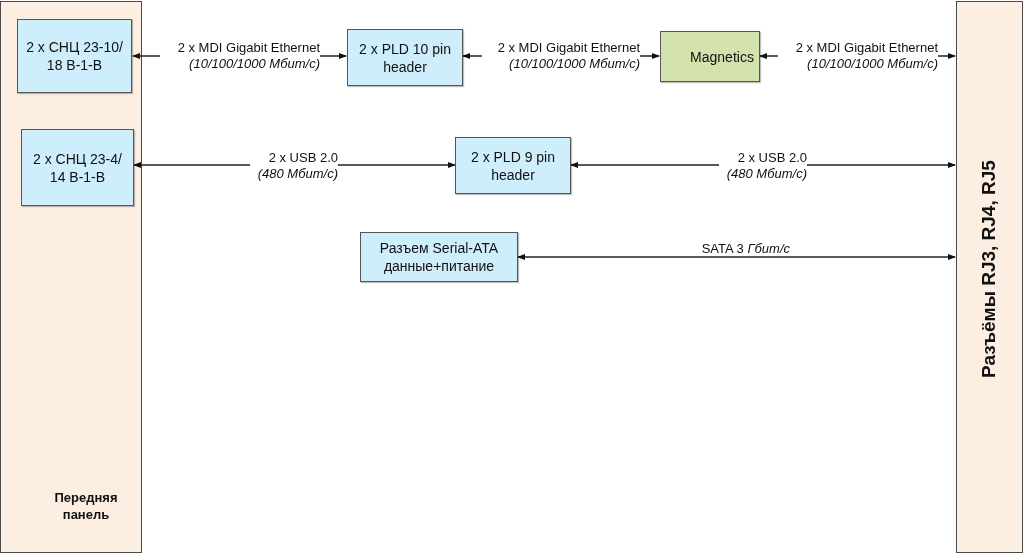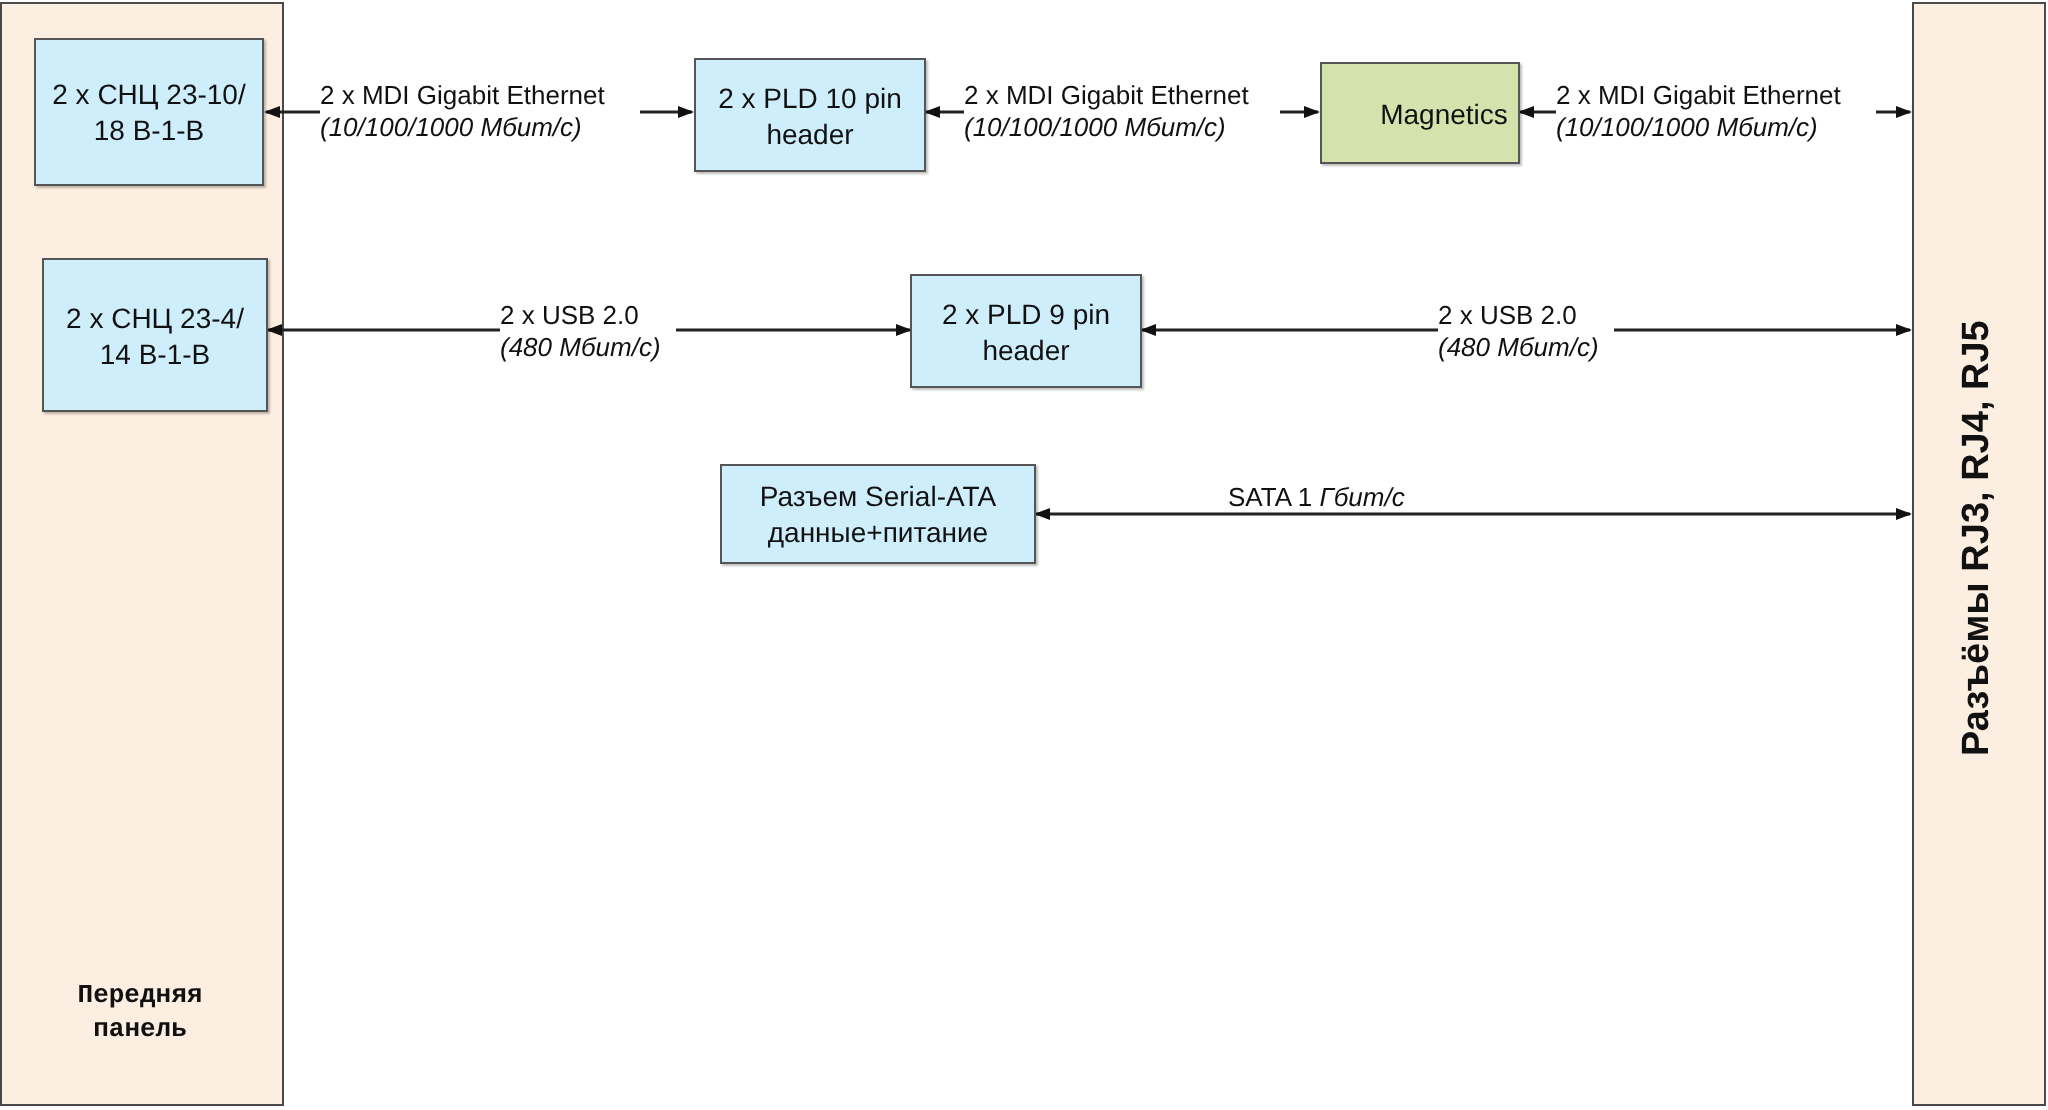--- a/index.html
+++ b/index.html
@@ -4,32 +4,32 @@
 <style>
   html, body { margin:0; padding:0; background:#ffffff; }
   body { width:1024px; height:555px; position:relative; overflow:hidden;
          font-family:"Liberation Sans", sans-serif; color:#111; }
   .panel { position:absolute; background:#fdeee2; border:1px solid #4a4a4a; box-sizing:border-box; }
   .box { position:absolute; box-sizing:border-box; border:1px solid #555;
          display:flex; align-items:center; justify-content:center; text-align:center;
          font-size:14px; line-height:18px; box-shadow:1px 1px 1px rgba(0,0,0,0.25); }
   .blue { background:#cfeefc; }
   .green { background:#d4e3ad; }
-  .label { position:absolute; text-align:left; font-size:13px; line-height:16px; background:#fff; white-space:nowrap; }
+  .label { position:absolute; text-align:right; font-size:13px; line-height:16px; background:#fff; white-space:nowrap; }
   .label .it { font-style:italic; }
   svg.wires { position:absolute; left:0; top:0; }
   .front-label { position:absolute; font-weight:bold; font-size:13px; line-height:17px; text-align:center; }
   .rj-label { position:absolute; font-weight:bold; font-size:19px; white-space:nowrap;
               transform-origin:center center; transform:rotate(-90deg); }
 </style>
 </head>
 <body>
 
 <div class="panel" style="left:0;top:1px;width:142px;height:552px;"></div>
-<div class="front-label" style="left:10px;top:489px;width:120px;font-family:Liberation Mono, monospace;">
+<div class="front-label" style="left:26px;top:489px;width:120px;">
   <div>Передняя</div>
   <div>панель</div>
 </div>
 
 <div class="panel" style="left:956px;top:1px;width:67px;height:552px;"></div>
 <div class="rj-label" style="left:888px;top:264px;width:204px;height:24px;text-align:center;">Разъёмы RJ3, RJ4, RJ5</div>
 
 <svg class="wires" width="1024" height="555">
   <defs>
     <marker id="ah" markerWidth="8" markerHeight="8" refX="7" refY="4" orient="auto-start-reverse" markerUnits="userSpaceOnUse">
@@ -92,14 +92,14 @@
 </div>
 <div class="label" style="left:250px;top:150px;width:88px;">
   <div>2 x USB 2.0</div>
   <div class="it">(480 Мбит/с)</div>
 </div>
 <div class="label" style="left:719px;top:150px;width:88px;">
   <div>2 x USB 2.0</div>
   <div class="it">(480 Мбит/с)</div>
 </div>
 <div class="label" style="left:612px;top:241px;width:180px;background:transparent;">
-  <span style="background:#fff;padding:0 2px;"><span>SATA 1 </span><span class="it">Гбит/с</span></span>
+  <span style="background:#fff;padding:0 2px;"><span>SATA 3 </span><span class="it">Гбит/с</span></span>
 </div>
 
 </body></html>

